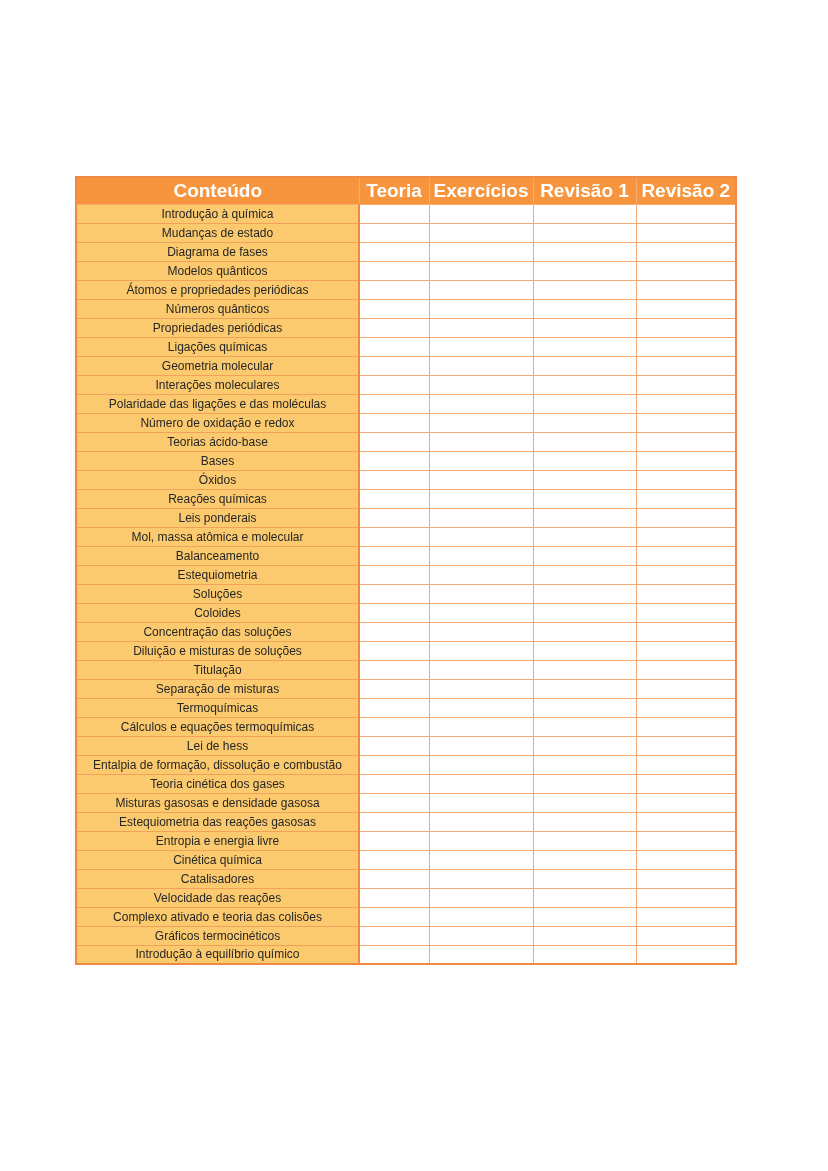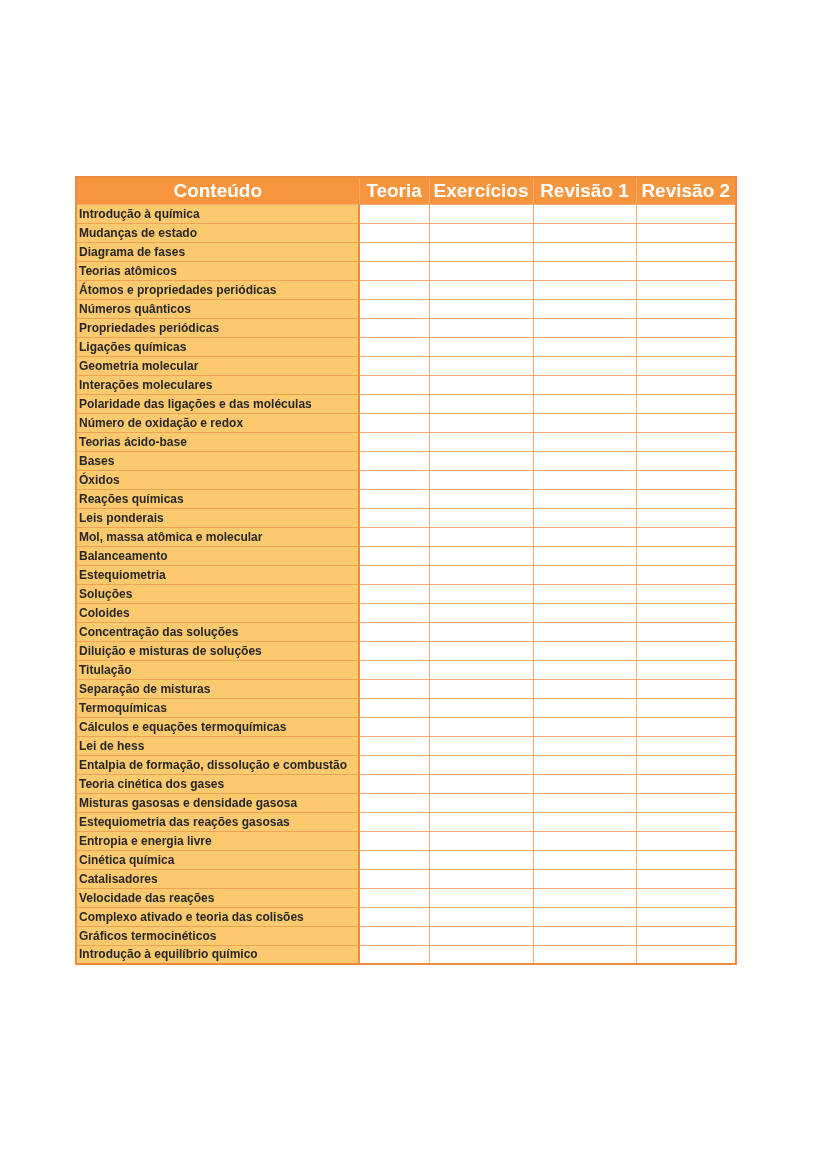--- a/index.html
+++ b/index.html
@@ -56,23 +56,23 @@
   table.study-table td{
     height:19px;
     padding:0 2px;
     vertical-align:middle;
     overflow:hidden;
     white-space:nowrap;
   }
   td.label-cell{
     background:var(--label-bg);
     color:var(--label-text);
-    font-weight:bold;
+    font-weight:normal;
     font-size:12px;
-    text-align:left;
+    text-align:center;
     border:1px solid var(--grid-label);
     border-right:2px solid var(--grid-strong);
   }
   td.empty-cell{
     background:#ffffff;
     border:1px solid var(--grid-light);
   }
 </style>
 </head>
 <body>
@@ -112,21 +112,21 @@
         <td class="empty-cell"></td>
       </tr>
       <tr>
         <td class="label-cell">Diagrama de fases</td>
         <td class="empty-cell"></td>
         <td class="empty-cell"></td>
         <td class="empty-cell"></td>
         <td class="empty-cell"></td>
       </tr>
       <tr>
-        <td class="label-cell">Teorias atômicos</td>
+        <td class="label-cell">Modelos quânticos</td>
         <td class="empty-cell"></td>
         <td class="empty-cell"></td>
         <td class="empty-cell"></td>
         <td class="empty-cell"></td>
       </tr>
       <tr>
         <td class="label-cell">Átomos e propriedades periódicas</td>
         <td class="empty-cell"></td>
         <td class="empty-cell"></td>
         <td class="empty-cell"></td>

